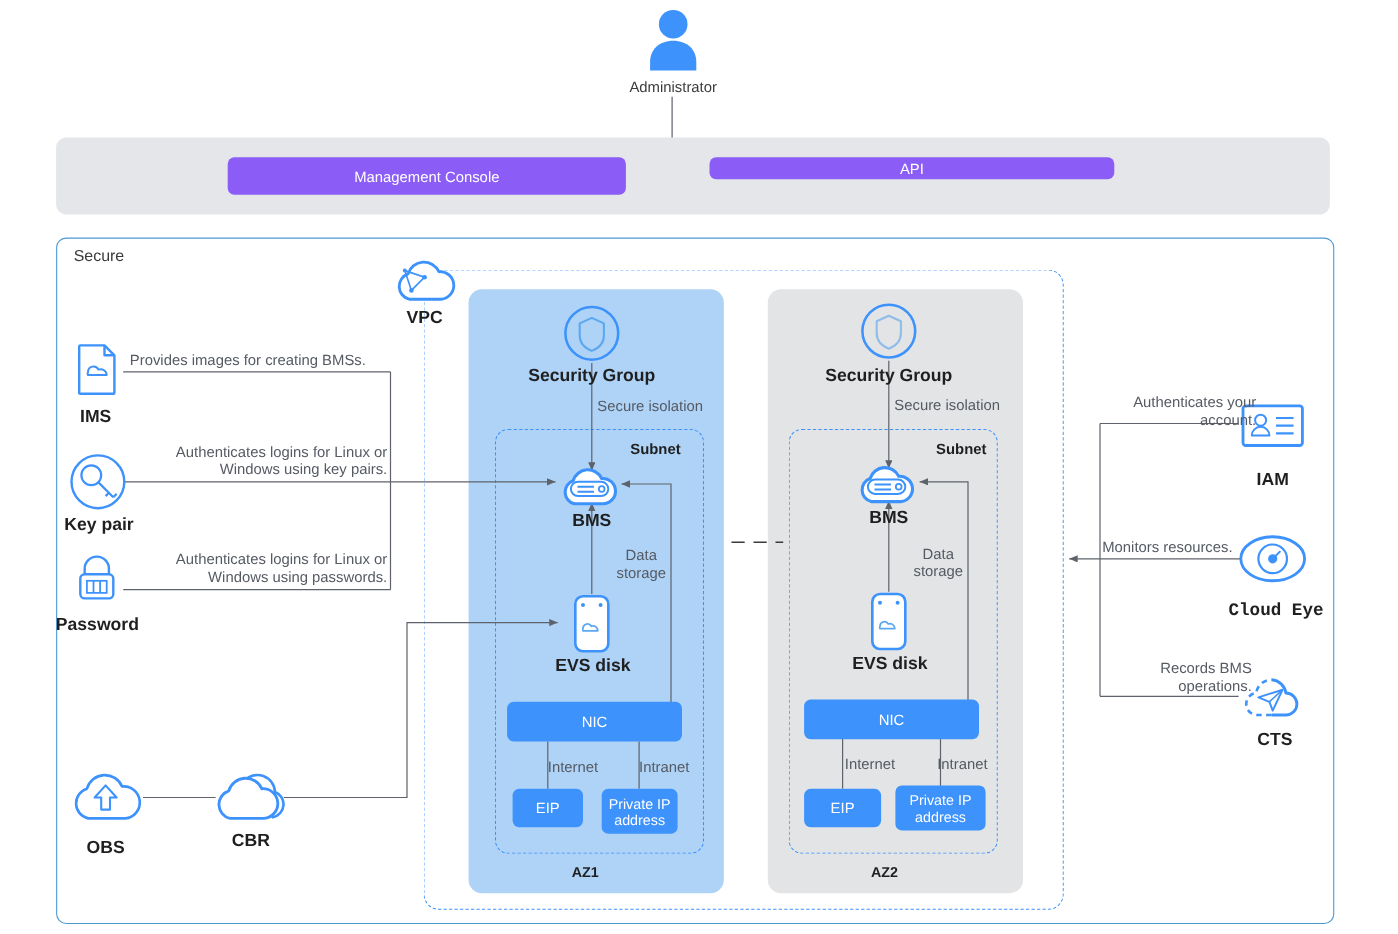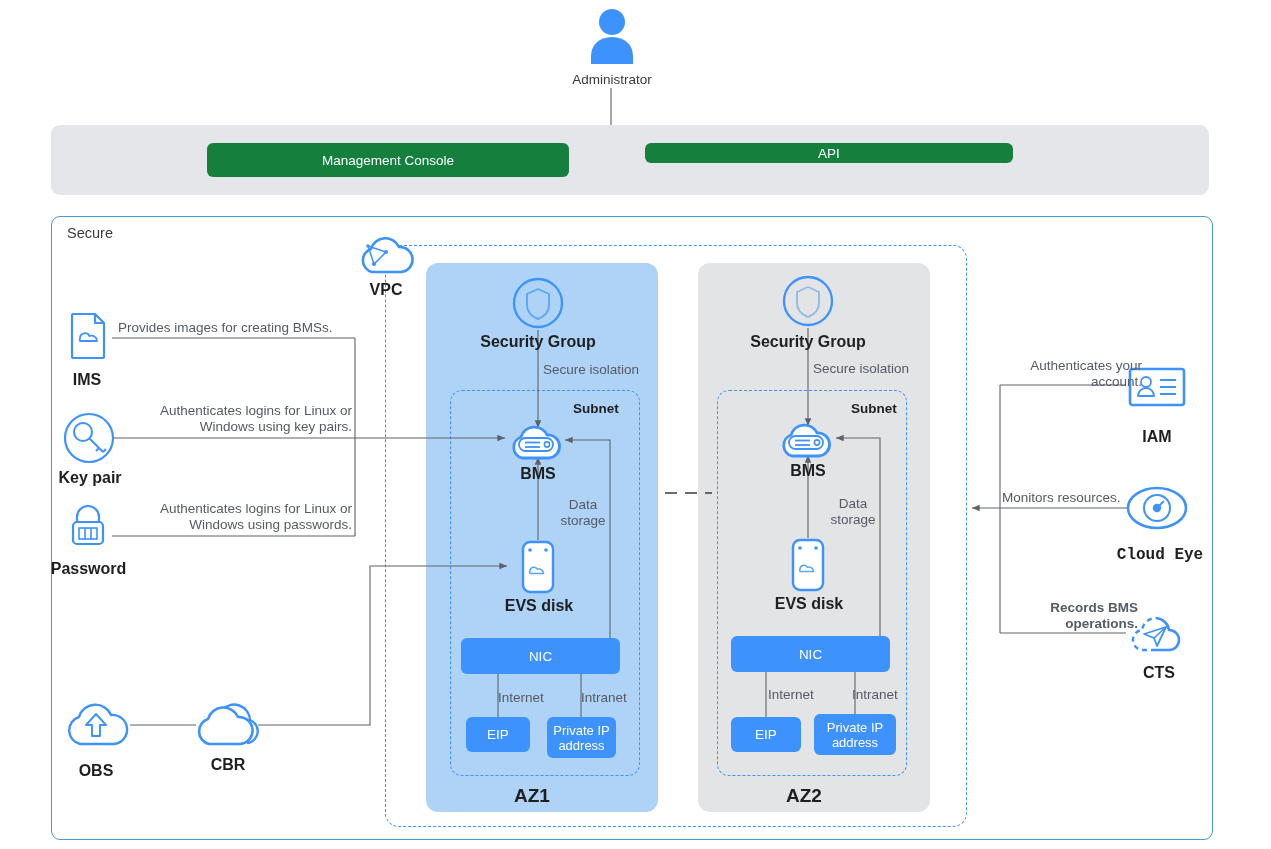--- a/index.html
+++ b/index.html
@@ -41,21 +41,21 @@
   
   .topbar{
     position:absolute;
     left:51px;top:125px;
     width:1158px;height:70px;
     background:#e4e6e9;
     border-radius:9px;
   }
   .pill{
     position:absolute;
-    background:#15803d;
+    background:#8b5cf6;
     border-radius:6px;
     color:#fff;
     font-size:13.5px;
     display:flex;
     align-items:center;
     justify-content:center;
     cursor:pointer;
   }
   #pill-console{left:207px;top:143px;width:362px;height:34px;}
   #pill-api{left:645px;top:143px;width:368px;height:20px;}
@@ -80,21 +80,21 @@
     left:385px;top:245px;
     width:580px;height:580px;
     border:1.6px dashed #3d92fc;
     border-radius:14px;
   }
   
   .az-panel{position:absolute;border-radius:12px;}
   #az1-panel{left:426px;top:263px;width:232px;height:549px;background:#aed3f7;}
   #az2-panel{left:698px;top:263px;width:232px;height:549px;background:#e2e4e6;}
   .az-name{
-    position:absolute;font-weight:bold;font-size:19px;color:#1f1f1f;
+    position:absolute;font-weight:bold;font-size:13px;color:#1f1f1f;
     width:212px;text-align:center;
   }
   
   .subnet-dash{
     position:absolute;
     border:1.5px dashed #3d92fc;
     border-radius:12px;
   }
   #subnet1{left:450px;top:390px;width:188px;height:384px;}
   #subnet2{left:717px;top:390px;width:188px;height:384px;}
@@ -379,16 +379,16 @@
 
   <div class="icon-wrap" style="left:1126px;top:612px;">
     <svg width="60" height="46" viewBox="0 0 60 46">
       <path d="M30,6 a14,14 0 0 1 13,12 a10,10 0 0 1 0,20 h-13" fill="none" stroke="#3d92fc" stroke-width="2.6" stroke-linejoin="round"></path>
       <path d="M30,38 h-12 a10,10 0 0 1 -2,-20 a14,14 0 0 1 14,-12" fill="none" stroke="#3d92fc" stroke-width="2.4" stroke-linejoin="round" stroke-dasharray="5 4"></path>
       <path d="M18,22 L40,15 L31,34 L28,26 z" fill="none" stroke="#3d92fc" stroke-width="1.8" stroke-linejoin="round"></path>
       <line x1="28" y1="26" x2="40" y2="15" stroke="#3d92fc" stroke-width="1.5"></line>
     </svg>
   </div>
   <div class="name" style="left:1124px;top:664px;width:70px;">CTS</div>
-  <div class="lbl" style="left:1002px;top:600px;width:136px;font-weight:bold;">Records BMS
+  <div class="lbl" style="left:1002px;top:600px;width:136px;">Records BMS
 operations.</div>
 
 </div>
 
 </body></html>

